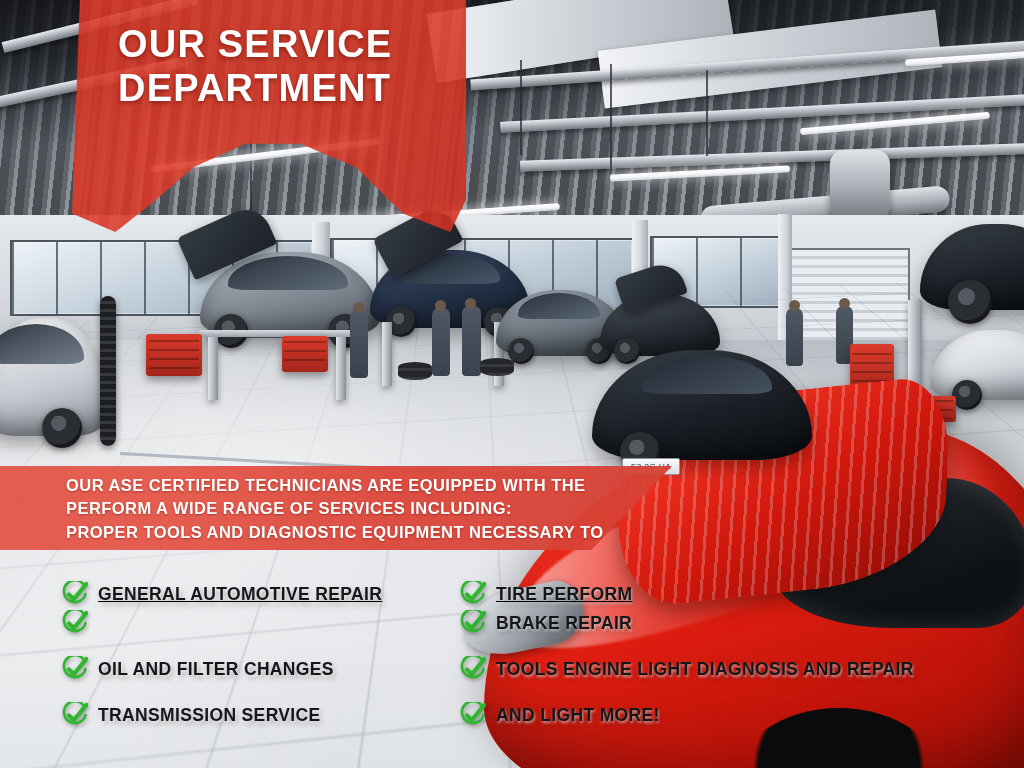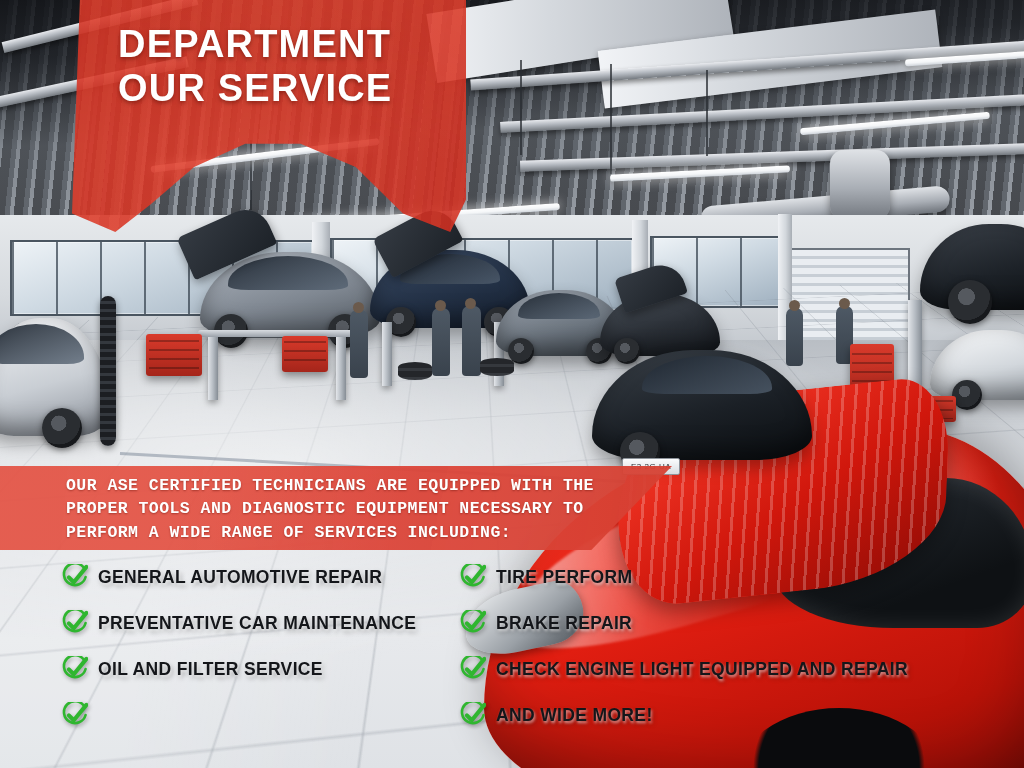--- a/index.html
+++ b/index.html
@@ -270,36 +270,36 @@
   .subtitle-text {
     position:absolute; left:66px; top:474px; width:560px;
     color:#ffffff;
     font-size:16.5px;
     font-weight:bold;
     letter-spacing:.45px;
     line-height:1.42;
     text-shadow:0 1px 2px rgba(110,20,12,.5);
     z-index:4;
   }
-  .subtitle-line{ display:block; white-space:nowrap;font-family:Liberation Mono, monospace; }
+  .subtitle-line{ display:block; white-space:nowrap; }
 
   
   .services {
     position:absolute; left:0; top:552px; width:1024px; height:200px; z-index:5;
   }
   .col { position:absolute; top:0; }
   .col-left  { left:62px;  width:420px; }
   .col-right { left:460px; width:560px; }
 
   .svc-item {
     position:absolute; left:0;
     display:flex; align-items:center;
     height:34px;
   }
-  .svc-item.r0{ top:8px; }
+  .svc-item.r0{ top:25px;text-decoration:underline; }
   .svc-item.r1{ top:54px; }
   .svc-item.r2{ top:100px; }
   .svc-item.r3{ top:146px; }
 
   .check-icon {
     width:26px; height:26px; flex:0 0 26px;
     margin-right:10px;
     display:block;
     filter: drop-shadow(1px 2px 2px rgba(0,0,0,.35));
   }
@@ -442,60 +442,60 @@
       <div class="car-body" style="background:linear-gradient(165deg,#3a4149,#1b2026 55%,#090c0f);"></div>
       <div class="car-glass" style="left:50px;top:6px;width:130px;height:38px;"></div>
       <div class="wheel" style="left:28px;bottom:-12px;width:40px;height:40px;"></div>
     </div>
     <div class="plate" style="left:622px;top:458px;">E3 2G UA</div>
 
   </div>
 
   <div class="title-banner"></div>
   <div class="title-text">
+    <span class="title-line">OUR SERVICE</span>
     <span class="title-line">DEPARTMENT</span>
-    <span class="title-line">OUR SERVICE</span>
   </div>
 
   <div class="subtitle-band"></div>
   <div class="subtitle-text">
     <span class="subtitle-line">OUR ASE CERTIFIED TECHNICIANS ARE EQUIPPED WITH THE</span>
+    <span class="subtitle-line">PERFORM A WIDE RANGE OF SERVICES INCLUDING:</span>
     <span class="subtitle-line">PROPER TOOLS AND DIAGNOSTIC EQUIPMENT NECESSARY TO</span>
-    <span class="subtitle-line">PERFORM A WIDE RANGE OF SERVICES INCLUDING:</span>
   </div>
 
   <div class="services">
 
     <div class="col col-left">
       <div class="svc-item r0">
         <svg class="check-icon" viewBox="0 0 32 32">
           <path d="M27.5 5.5 A13.5 13.5 0 1 0 29 16" fill="none" stroke="#2FB62F" stroke-width="3.2" stroke-linecap="round"></path>
           <path d="M8.5 16.5 L14.5 22.5 L30 3.5" fill="none" stroke="#2FB62F" stroke-width="5" stroke-linecap="round" stroke-linejoin="round"></path>
         </svg>
         <span class="svc-label">GENERAL AUTOMOTIVE REPAIR</span>
       </div>
       <div class="svc-item r1">
         <svg class="check-icon" viewBox="0 0 32 32">
           <path d="M27.5 5.5 A13.5 13.5 0 1 0 29 16" fill="none" stroke="#2FB62F" stroke-width="3.2" stroke-linecap="round"></path>
           <path d="M8.5 16.5 L14.5 22.5 L30 3.5" fill="none" stroke="#2FB62F" stroke-width="5" stroke-linecap="round" stroke-linejoin="round"></path>
         </svg>
-        <span class="svc-label">PREVENTATIVE CAR MAINTENANCE</span>
       </div>
       <div class="svc-item r2">
         <svg class="check-icon" viewBox="0 0 32 32">
           <path d="M27.5 5.5 A13.5 13.5 0 1 0 29 16" fill="none" stroke="#2FB62F" stroke-width="3.2" stroke-linecap="round"></path>
           <path d="M8.5 16.5 L14.5 22.5 L30 3.5" fill="none" stroke="#2FB62F" stroke-width="5" stroke-linecap="round" stroke-linejoin="round"></path>
         </svg>
-        <span class="svc-label">OIL AND FILTER SERVICE</span>
+        <span class="svc-label">OIL AND FILTER CHANGES</span>
       </div>
       <div class="svc-item r3">
         <svg class="check-icon" viewBox="0 0 32 32">
           <path d="M27.5 5.5 A13.5 13.5 0 1 0 29 16" fill="none" stroke="#2FB62F" stroke-width="3.2" stroke-linecap="round"></path>
           <path d="M8.5 16.5 L14.5 22.5 L30 3.5" fill="none" stroke="#2FB62F" stroke-width="5" stroke-linecap="round" stroke-linejoin="round"></path>
         </svg>
+        <span class="svc-label">TRANSMISSION SERVICE</span>
       </div>
     </div>
 
     <div class="col col-right">
       <div class="svc-item r0">
         <svg class="check-icon" viewBox="0 0 32 32">
           <path d="M27.5 5.5 A13.5 13.5 0 1 0 29 16" fill="none" stroke="#2FB62F" stroke-width="3.2" stroke-linecap="round"></path>
           <path d="M8.5 16.5 L14.5 22.5 L30 3.5" fill="none" stroke="#2FB62F" stroke-width="5" stroke-linecap="round" stroke-linejoin="round"></path>
         </svg>
         <span class="svc-label">TIRE PERFORM</span>
@@ -505,26 +505,26 @@
           <path d="M27.5 5.5 A13.5 13.5 0 1 0 29 16" fill="none" stroke="#2FB62F" stroke-width="3.2" stroke-linecap="round"></path>
           <path d="M8.5 16.5 L14.5 22.5 L30 3.5" fill="none" stroke="#2FB62F" stroke-width="5" stroke-linecap="round" stroke-linejoin="round"></path>
         </svg>
         <span class="svc-label">BRAKE REPAIR</span>
       </div>
       <div class="svc-item r2">
         <svg class="check-icon" viewBox="0 0 32 32">
           <path d="M27.5 5.5 A13.5 13.5 0 1 0 29 16" fill="none" stroke="#2FB62F" stroke-width="3.2" stroke-linecap="round"></path>
           <path d="M8.5 16.5 L14.5 22.5 L30 3.5" fill="none" stroke="#2FB62F" stroke-width="5" stroke-linecap="round" stroke-linejoin="round"></path>
         </svg>
-        <span class="svc-label">CHECK ENGINE LIGHT EQUIPPED AND REPAIR</span>
+        <span class="svc-label">TOOLS ENGINE LIGHT DIAGNOSIS AND REPAIR</span>
       </div>
       <div class="svc-item r3">
         <svg class="check-icon" viewBox="0 0 32 32">
           <path d="M27.5 5.5 A13.5 13.5 0 1 0 29 16" fill="none" stroke="#2FB62F" stroke-width="3.2" stroke-linecap="round"></path>
           <path d="M8.5 16.5 L14.5 22.5 L30 3.5" fill="none" stroke="#2FB62F" stroke-width="5" stroke-linecap="round" stroke-linejoin="round"></path>
         </svg>
-        <span class="svc-label">AND WIDE MORE!</span>
+        <span class="svc-label">AND LIGHT MORE!</span>
       </div>
     </div>
 
   </div>
 
 </div>
 
 </body></html>

